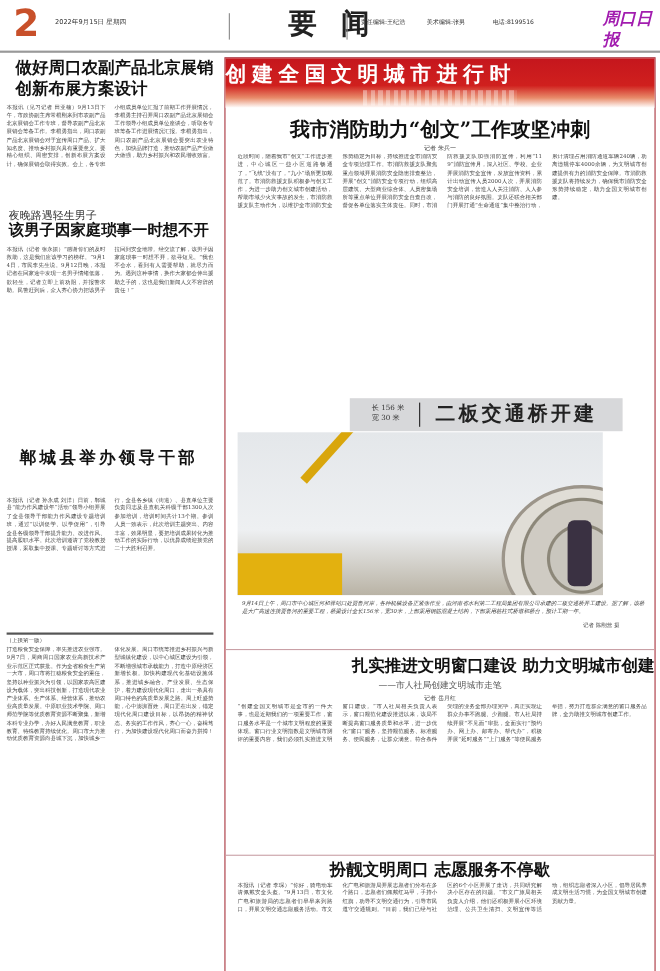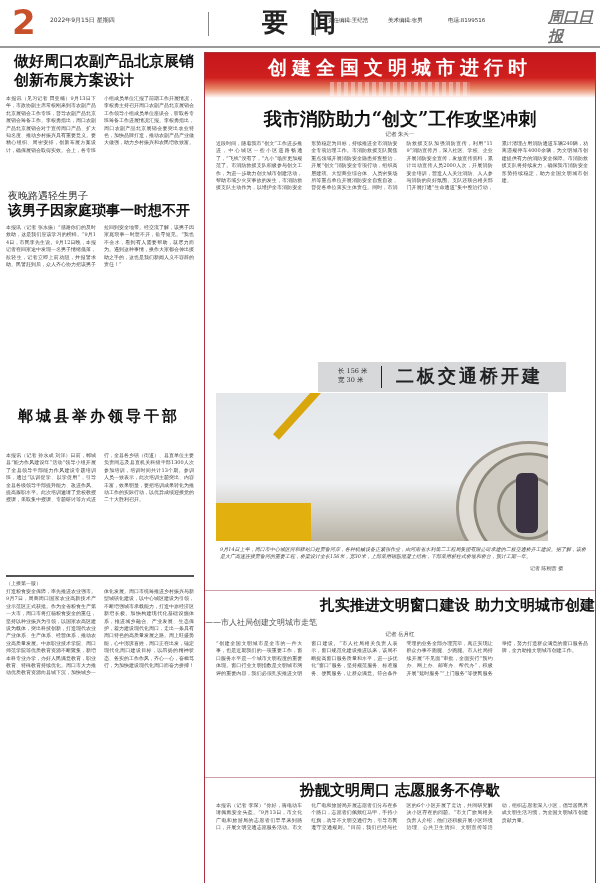--- a/index.html
+++ b/index.html
@@ -4,31 +4,31 @@
 <style>
   html,body{margin:0;padding:0;background:#fff;}
   body{width:600px;height:883px;overflow:hidden;position:relative;font-family:"DejaVu Serif",serif;color:#222;}
   .abs{position:absolute;}
   
   .pg-num{left:12px;top:2px;font-family:"DejaVu Sans",sans-serif;font-weight:bold;font-size:34px;color:#c8502a;line-height:40px;}
   .pg-date{left:50px;top:16px;font-size:6px;color:#333;font-family:"DejaVu Sans",sans-serif;}
   .sep-v{width:1px;height:24px;background:#888;}
   .section{left:262px;top:6px;font-size:26px;font-weight:bold;letter-spacing:22px;line-height:32px;}
   .meta{top:17px;font-size:5.5px;color:#333;font-family:"DejaVu Sans",sans-serif;}
-  .logo{left:548px;top:8px;font-size:15px;color:#737373;font-style:italic;font-weight:bold;text-decoration:underline;}
+  .logo{left:548px;top:8px;font-size:15px;color:#a21caf;font-style:italic;font-weight:bold;}
   .rule{left:0;top:46px;width:600px;height:2px;background:#999;}
   
   .headline{font-weight:bold;color:#111;line-height:1.25;}
   .body-text{font-size:5px;line-height:7.4px;color:#444;text-align:justify;overflow:hidden;word-break:break-all;}
   .col{position:absolute;}
   .hr{height:1.5px;background:#555;}
   
   .banner{left:204px;top:52px;width:392px;height:832px;border:1.5px solid #a8323d;box-sizing:border-box;}
   .banner-top{left:205px;top:53px;width:390px;height:45px;background:linear-gradient(#c5161d 0%,#d0201e 55%,#e88b6a 80%,#fff 100%);}
-  .banner-title{left:205px;top:55px;width:390px;text-align:center;color:#fff;font-family:"DejaVu Sans",sans-serif;font-weight:bold;font-size:19px;letter-spacing:5px;}
+  .banner-title{left:205px;top:55px;width:390px;text-align:left;color:#fff;font-family:"DejaVu Sans",sans-serif;font-weight:bold;font-size:19px;letter-spacing:5px;}
   .skyline{left:330px;top:82px;width:140px;height:14px;background:repeating-linear-gradient(90deg,rgba(255,255,255,.7) 0 4px,rgba(255,255,255,.2) 4px 7px);opacity:.6;}
   .photo{left:216px;top:393px;width:332px;height:148px;background:linear-gradient(#e4e7ea 0%,#eef0f2 60%,#b9b3a5 100%);overflow:hidden;}
   .title-box{left:318px;top:362px;width:248px;height:30px;background:#d7d8da;}
   .crane-body{left:0;top:110px;width:95px;height:40px;background:#e3b10f;}
   .crane-arm{left:60px;top:40px;width:180px;height:8px;background:#d9a60c;transform:rotate(-48deg);transform-origin:left center;}
   .cage{left:240px;top:48px;width:140px;height:128px;border-radius:50%;border:3px solid #9c958a;background:radial-gradient(circle,#c9c6be 0 30%,#8c8779 31% 33%,#cfcbc3 34% 55%,#8c8779 56% 58%,#e0ddd6 59%);}
   .worker{left:300px;top:80px;width:22px;height:60px;background:#3a3142;border-radius:6px;}
 </style>
 </head>
 <body>
@@ -80,19 +80,19 @@
   <div>长 156 米</div>
   <div>宽 30 米</div>
 </div>
 <div class="abs" style="left:381px;top:366px;width:1px;height:22px;background:#222;"></div>
 <div class="abs" style="left:396px;top:364px;font-size:18px;font-weight:bold;letter-spacing:3px;color:#222;">二板交通桥开建</div>
 <div class="col body-text" style="left:220px;top:546px;width:366px;height:22px;font-style:italic;">9月14日上午，周口市中心城区何和驿站口处贾鲁河岸，各种机械设备正紧张作业，由河南省水利第二工程局集团有限公司承建的二板交通桥开工建设。据了解，该桥是大广高速连接贾鲁河的重要工程，桥梁设计全长156米，宽30米，上部采用钢筋混凝土结构，下部采用桩柱式桥墩和桥台，预计工期一年。</div>
 <div class="abs" style="left:530px;top:565px;font-size:5px;color:#444;">记者 陈刚营 摄</div>
 <div class="abs" style="left:205px;top:590px;width:390px;height:1px;background:#c9a0a6;"></div>
 
 <div class="abs headline" style="left:205px;top:596px;width:390px;text-align:right;font-size:15px;">扎实推进文明窗口建设 助力文明城市创建</div>
-<div class="abs" style="left:205px;top:617px;width:390px;text-align:left;font-size:8px;color:#555;font-family:'DejaVu Sans',sans-serif;">——市人社局创建文明城市走笔</div>
+<div class="abs" style="left:205px;top:617px;width:390px;text-align:center;font-size:8px;color:#555;font-family:'DejaVu Sans',sans-serif;">——市人社局创建文明城市走笔</div>
 <div class="abs" style="left:205px;top:631px;width:390px;text-align:center;font-size:5.5px;color:#444;">记者 岳月红</div>
 <div class="col body-text" style="left:216px;top:640px;width:372px;height:130px;column-count:4;column-gap:9px;">“创建全国文明城市是全市的一件大事，也是近期我们的一项重要工作，窗口服务水平是一个城市文明程度的重要体现。窗口行业文明指数是文明城市测评的重要内容，我们必须扎实推进文明窗口建设。”市人社局相关负责人表示，窗口规范化建设推进以来，该局不断提高窗口服务质量和水平，进一步优化“窗口”服务，坚持规范服务、标准服务、便民服务，让群众满意。符合条件受理的业务全部办理完毕，真正实现让群众办事不跑腿、少跑腿。市人社局持续开展“不见面”审批，全面实行“预约办、网上办、邮寄办、帮代办”，积极开展“延时服务”“上门服务”等便民服务举措，努力打造群众满意的窗口服务品牌，全力助推文明城市创建工作。</div>
 <div class="abs" style="left:205px;top:777px;width:390px;height:1px;background:#c9a0a6;"></div>
 
 <div class="abs headline" style="left:205px;top:781px;width:390px;text-align:center;font-size:15px;">扮靓文明周口 志愿服务不停歇</div>
 <div class="col body-text" style="left:216px;top:802px;width:372px;height:72px;column-count:4;column-gap:9px;">本报讯（记者 李琛）“你好，骑电动车请佩戴安全头盔。”9月13日，市文化广电和旅游局的志愿者们早早来到路口，开展文明交通志愿服务活动。市文化广电和旅游局开展志愿者们分布在多个路口，志愿者们佩戴红马甲，手持小红旗，劝导不文明交通行为，引导市民遵守交通规则。“目前，我们已经与社区的6个小区开展了走访，共同研究解决小区存在的问题。”市文广旅局相关负责人介绍，他们还积极开展小区环境治理、公共卫生清扫、文明宣传等活动，组织志愿者深入小区，倡导居民养成文明生活习惯，为全国文明城市创建贡献力量。</div>
 
 </body></html>

